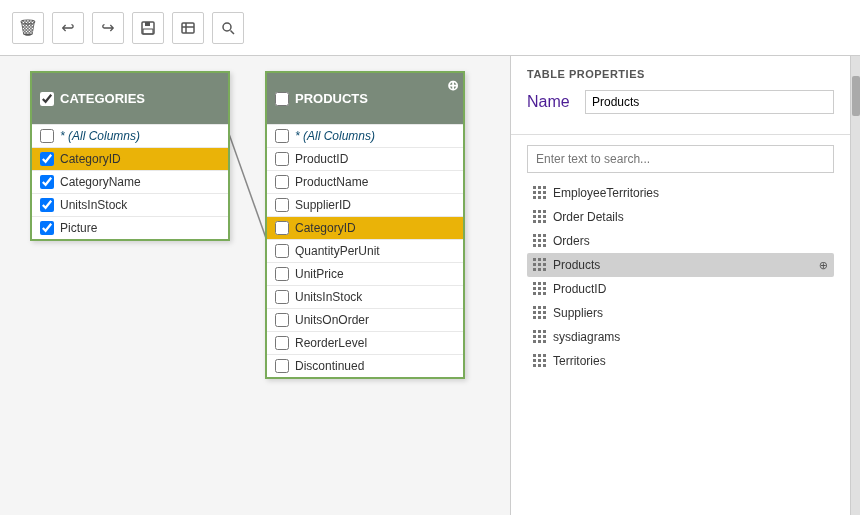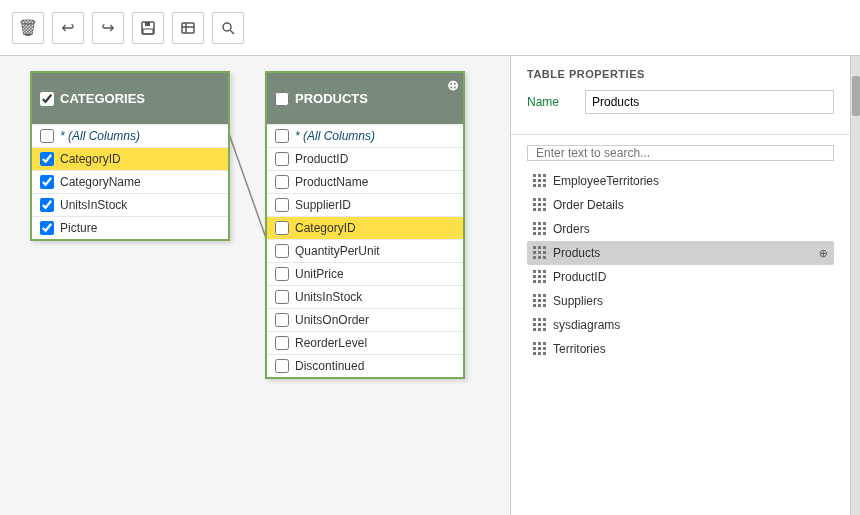--- a/index.html
+++ b/index.html
@@ -83,21 +83,21 @@
 
     .table-row-item {
       display: flex;
       align-items: center;
       padding: 4px 8px;
       border-top: 1px solid #e8e8e8;
       gap: 6px;
       cursor: pointer;
       background: #fff;
     }
-    .table-row-item.highlighted { background: #fde047; }
+    .table-row-item.highlighted { background: #eab308; }
     .table-row-item input[type="checkbox"] {
       width: 14px;
       height: 14px;
       flex-shrink: 0;
     }
     .table-row-item .row-label {
       font-size: 12px;
       color: #333;
     }
     .table-row-item .row-label.italic { font-style: italic; color: #0c4a6e; }
@@ -135,22 +135,22 @@
     }
 
     .prop-row {
       display: flex;
       align-items: center;
       margin-bottom: 8px;
       gap: 8px;
     }
     .prop-label {
       width: 50px;
-      color: #15803d;
-      font-size: 12px;
+      color: #4c1d95;
+      font-size: 16px;
       flex-shrink: 0;
     }
     .prop-input {
       flex: 1;
       border: 1px solid #ccc;
       padding: 3px 6px;
       font-size: 12px;
       background: #fff;
       height: 24px;
       outline: none;
@@ -172,21 +172,21 @@
     }
 
     .search-input {
       width: 100%;
       border: 1px solid #ccc;
       padding: 4px 8px;
       font-size: 12px;
       color: #999;
       margin-bottom: 8px;
       outline: none;
-      height: 16px;
+      height: 28px;
     }
 
     .available-item {
       display: flex;
       align-items: center;
       padding: 5px 6px;
       cursor: pointer;
       gap: 6px;
       font-size: 12px;
       color: #333;

